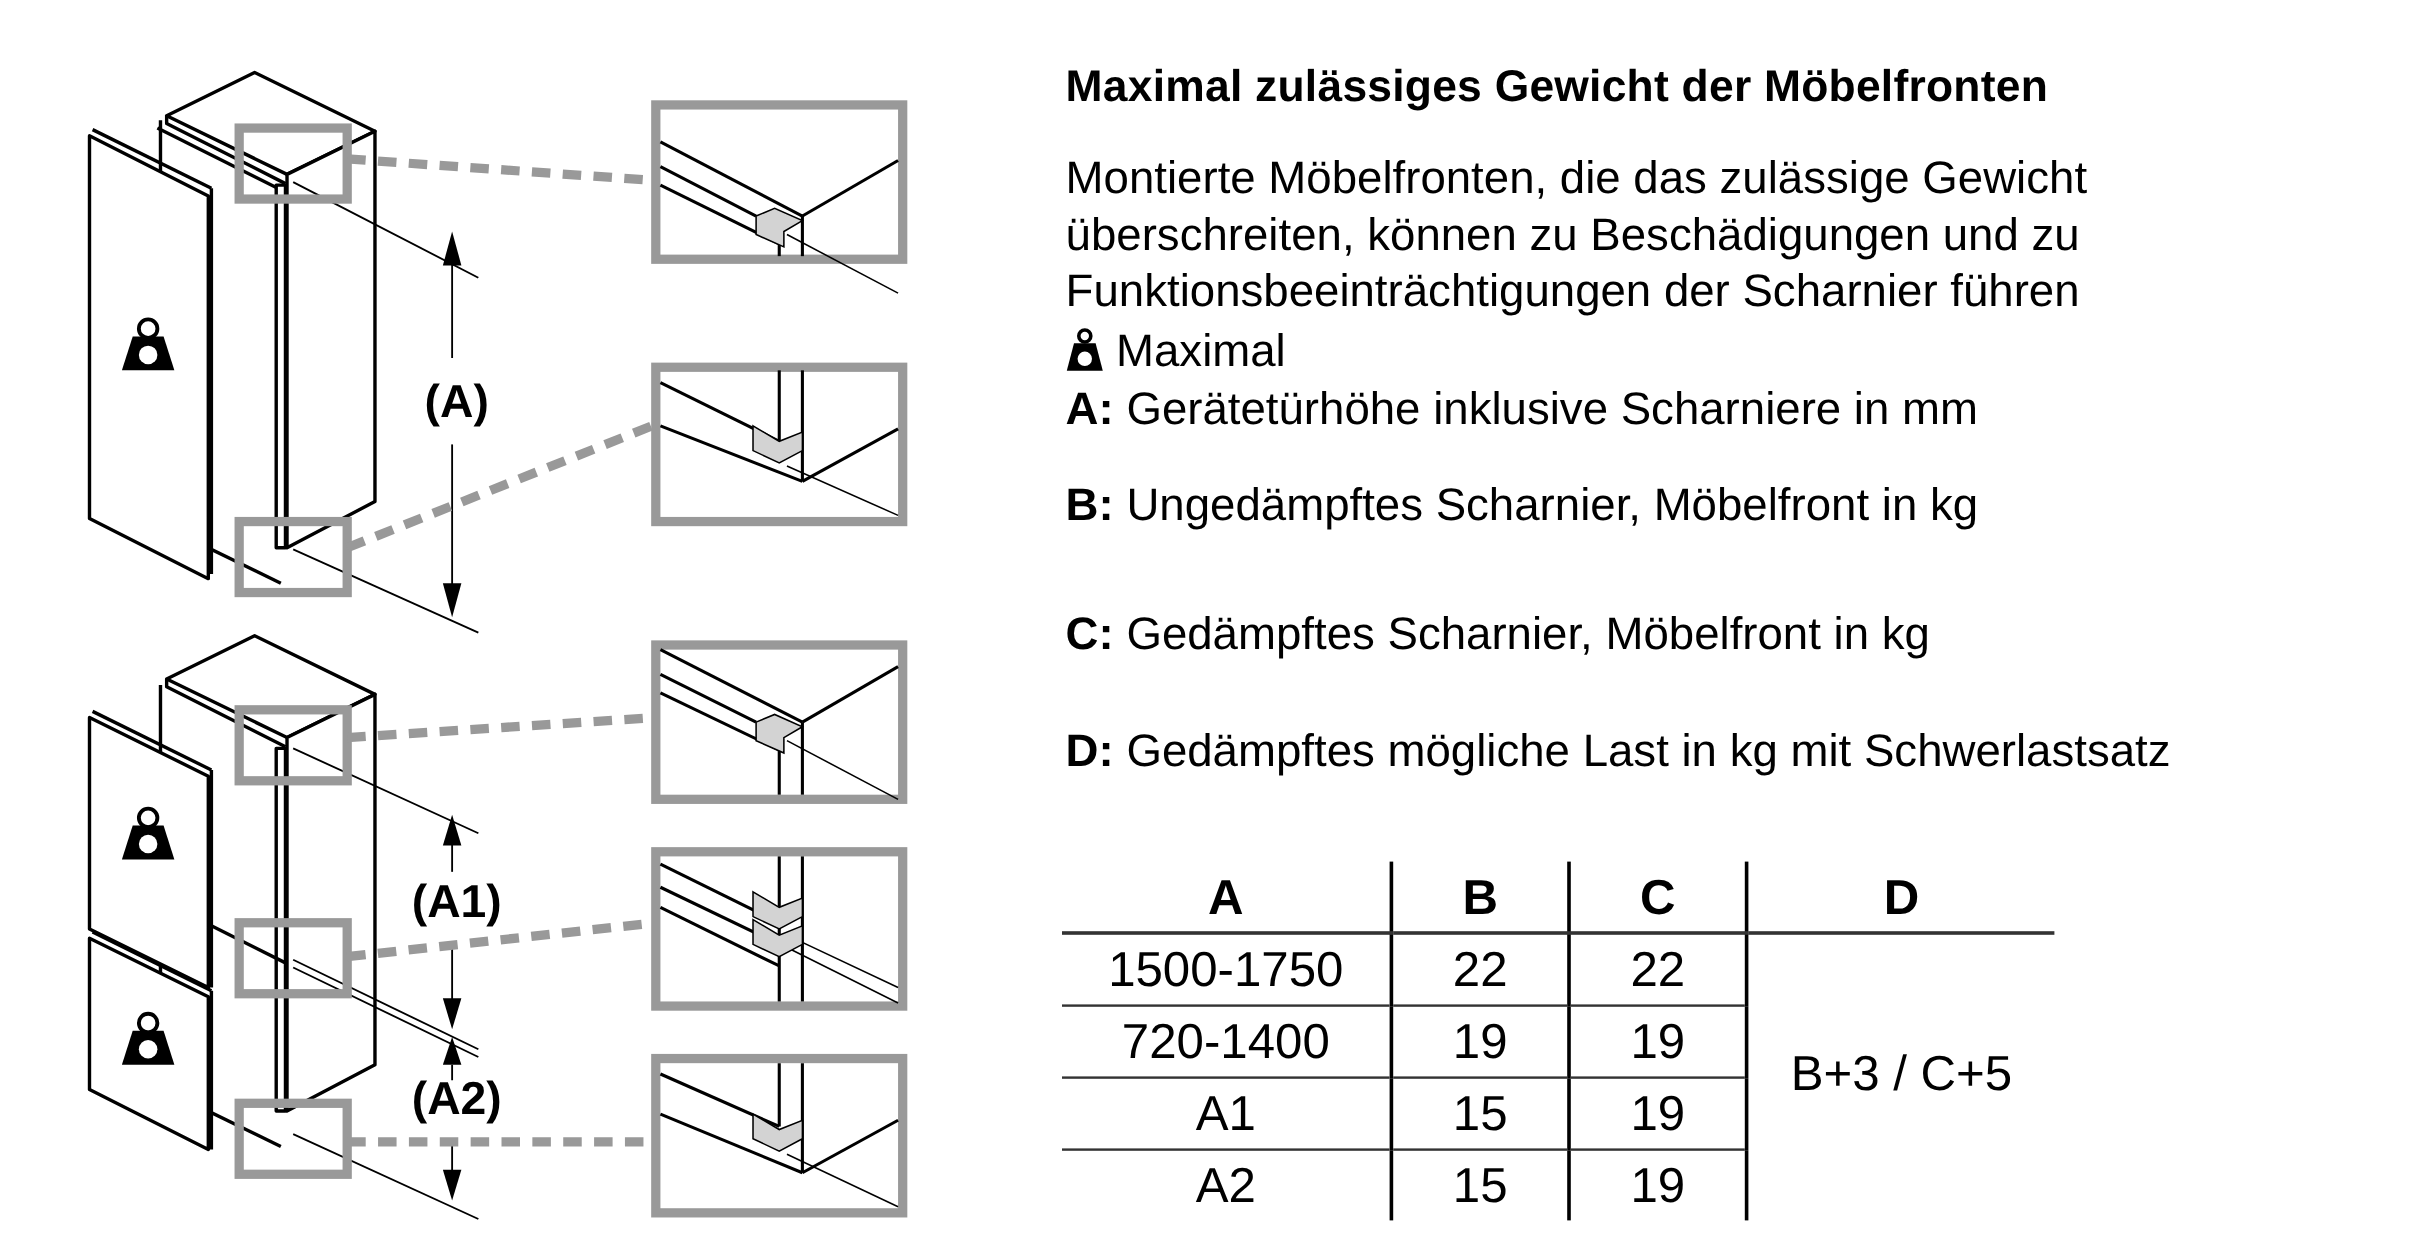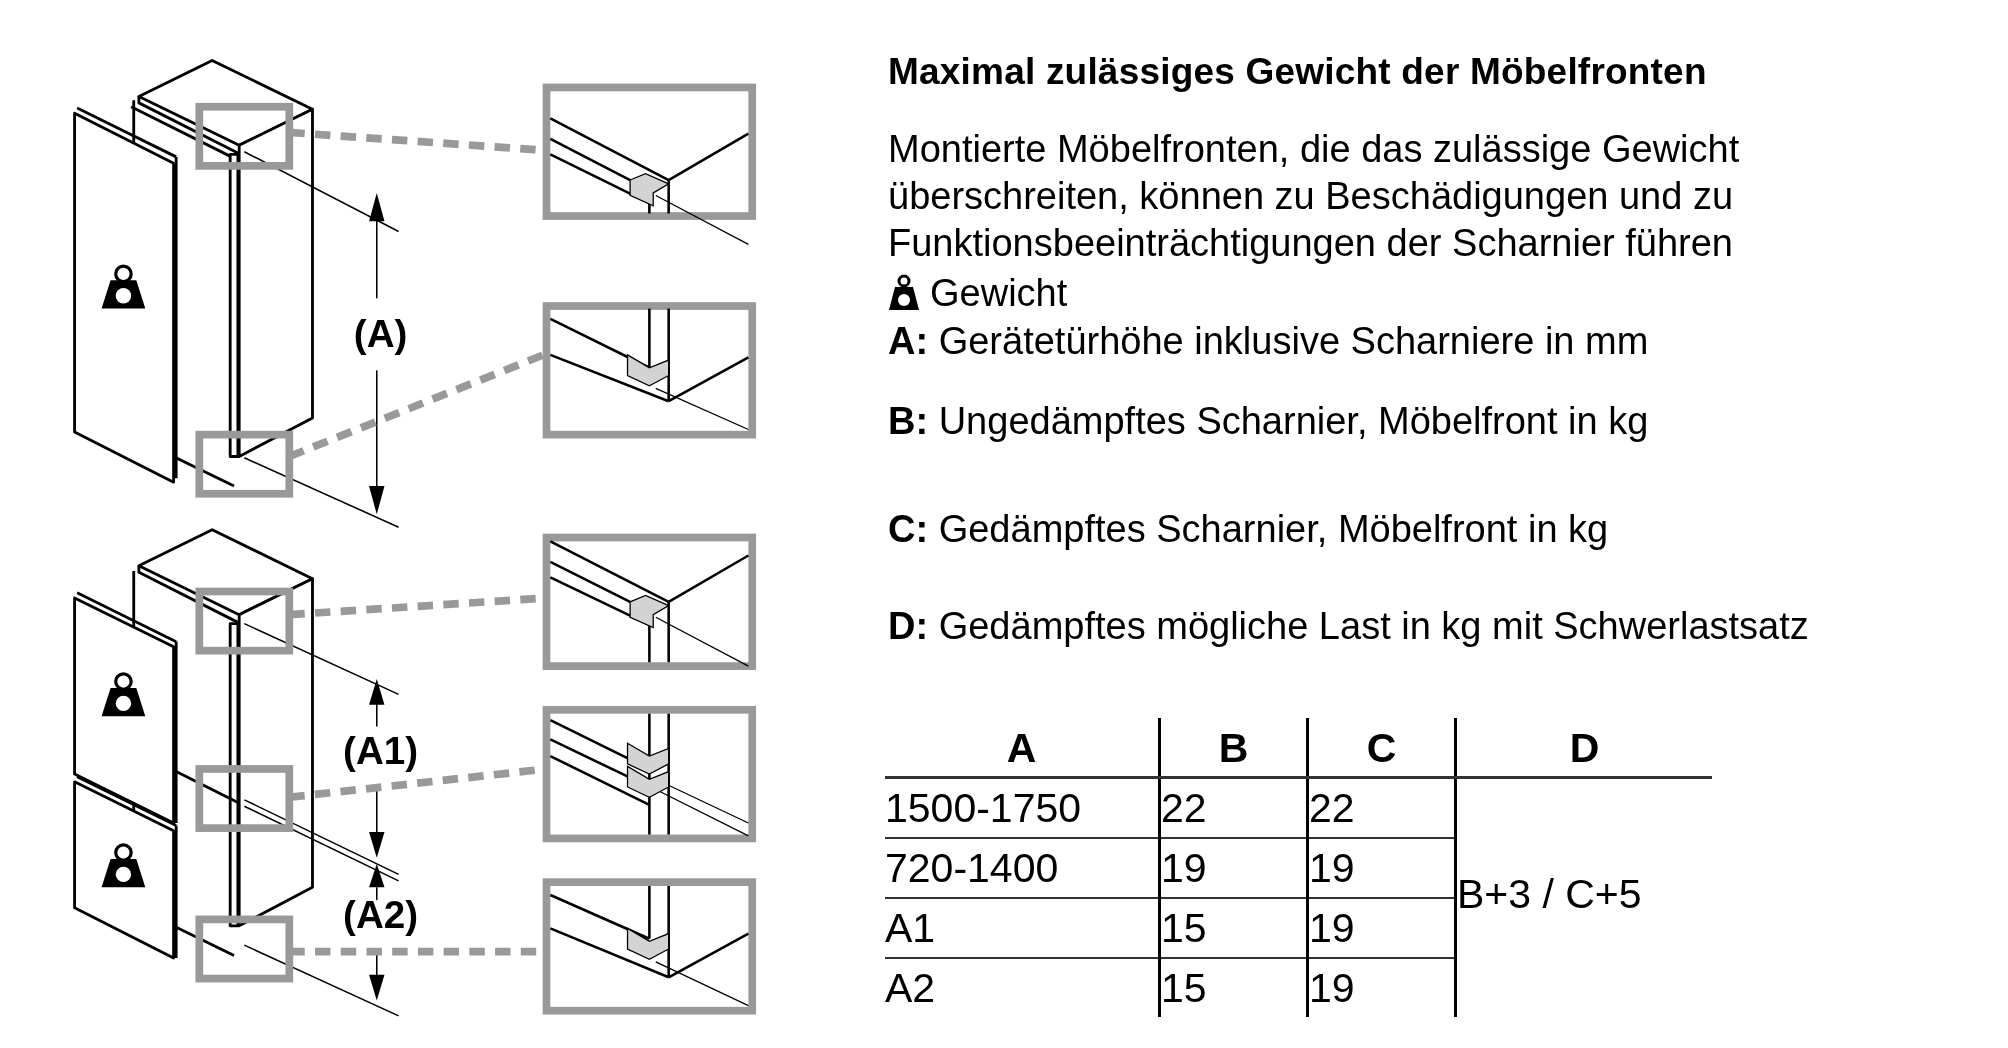--- a/index.html
+++ b/index.html
@@ -6,21 +6,21 @@
   body { width:2008px; height:1048px; position:relative; overflow:hidden; font-family:"Liberation Sans", sans-serif; color:#000; }
   #diagram { position:absolute; left:0; top:0; width:850px; height:1048px; }
   .txt { position:absolute; white-space:nowrap; }
   .title { left:888px; top:36px; font-size:37px; font-weight:bold; letter-spacing:0.2px;margin-top:15px; }
   .para { left:888px; font-size:38px; line-height:46px; }
   .lbl b { font-weight:bold; }
   .legend { left:888px; font-size:38px; }
   .weight-glyph { display:inline-block; width:32px; height:38px; vertical-align:-6px; margin-right:10px; }
   table.spec { position:absolute; left:885px; top:718px; border-collapse:collapse; font-size:41px; }
   table.spec th { font-weight:bold; height:54px; padding:0; text-align:center; vertical-align:bottom; padding-bottom:4px; }
-  table.spec td { height:58px; padding:0; }
+  table.spec td { height:58px; padding:0; text-align:center; }
   table.spec th.cA, table.spec td.cA { width:273px; border-right:3px solid #000; }
   table.spec th.cB, table.spec td.cB { width:145px; border-right:3px solid #000; }
   table.spec th.cC, table.spec td.cC { width:145px; border-right:3px solid #000; }
   table.spec th.cD, table.spec td.cD { width:255px; }
   table.spec tr.head th { border-bottom:3px solid #333; }
   table.spec tr.r td.cA, table.spec tr.r td.cB, table.spec tr.r td.cC { border-bottom:2px solid #333; }
   table.spec tr.last td.cA, table.spec tr.last td.cB, table.spec tr.last td.cC { border-bottom:none; }
   table.spec td.bold { font-weight:normal; }
   table.spec td.cD { vertical-align:middle; font-size:41px; padding-bottom:8px; }
 </style>
@@ -190,21 +190,21 @@
 
 <div class="txt para" style="top:126px">Montierte Möbelfronten, die das zulässige Gewicht</div>
 <div class="txt para" style="top:173px">überschreiten, können zu Beschädigungen und zu</div>
 <div class="txt para" style="top:220px">Funktionsbeeinträchtigungen der Scharnier führen</div>
 
 <div class="txt legend" style="top:272px">
   <svg class="weight-glyph" viewBox="0 0 32 38">
     <circle cx="16" cy="7" r="5" fill="none" stroke="#000" stroke-width="3"></circle>
     <path d="M7,13 L25,13 L31,36 L1,36 Z" fill="#000"></path>
     <circle cx="16" cy="26" r="6" fill="#fff"></circle>
-  </svg><span>Gewicht</span>
+  </svg><span>Maximal</span>
 </div>
 
 <div class="txt legend lbl" style="top:320px">
   <b>A:</b> <span>Gerätetürhöhe inklusive Scharniere in mm</span>
 </div>
 <div class="txt legend lbl" style="top:400px">
   <b>B:</b> <span>Ungedämpftes Scharnier, Möbelfront in kg</span>
 </div>
 <div class="txt legend lbl" style="top:508px">
   <b>C:</b> <span>Gedämpftes Scharnier, Möbelfront in kg</span>

